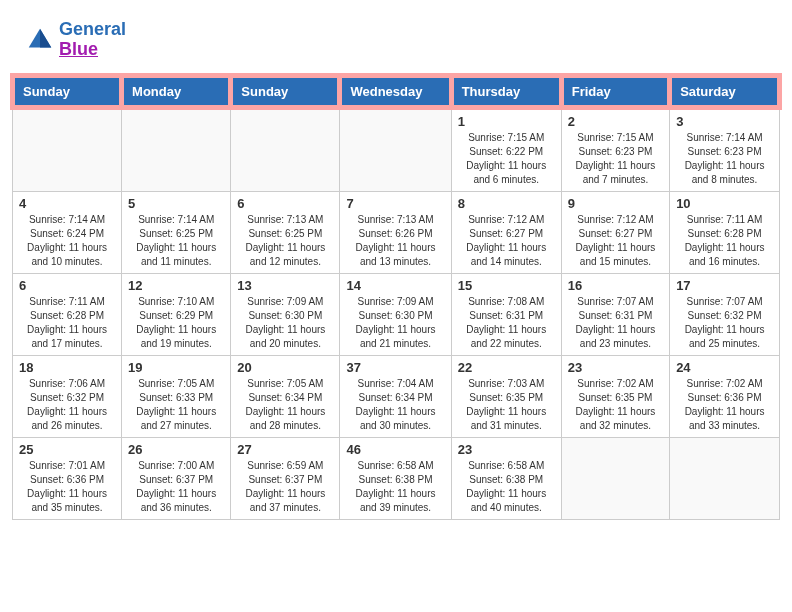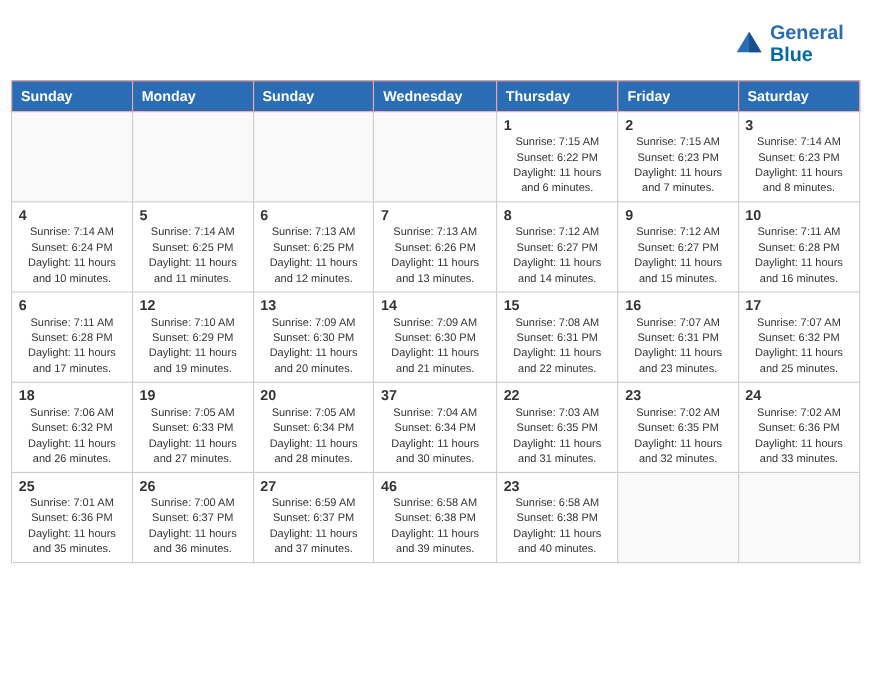--- a/index.html
+++ b/index.html
@@ -5,21 +5,21 @@
     * { box-sizing: border-box; margin: 0; padding: 0; }
     body {
       font-family: Arial, sans-serif;
       background: #fff;
       width: 792px;
       min-height: 612px;
       padding: 10px;
     }
     .header {
       display: flex;
-      justify-content: flex-end;
+      justify-content: flex-start;
       align-items: flex-start;
       padding: 10px 15px 5px 15px;
     }
     .logo {
       display: flex;
       align-items: center;
       gap: 4px;
     }
     .logo-text {
       font-size: 18px;
@@ -50,21 +50,21 @@
       width: 100%;
       border-collapse: collapse;
       margin-top: 8px;
     }
     .calendar th {
       background-color: #2a6db5;
       color: #fff;
       text-align: left;
       padding: 6px 8px;
       font-size: 13px;
-      border: 1px solid #fca5a5;
+      border: 5px solid #fca5a5;
     }
     .calendar td {
       border: 1px solid #ccc;
       vertical-align: top;
       padding: 4px 6px;
       width: 113px;
       min-height: 80px;
       font-size: 10.5px;
       color: #333;
       background: #fff;
@@ -89,21 +89,21 @@
 <body>
 
 <div class="header">
   <div class="logo">
     <svg class="logo-icon" viewBox="0 0 40 40" xmlns="http://www.w3.org/2000/svg">
       <polygon points="20,5 35,30 5,30" fill="#2a6db5"></polygon>
       <polygon points="20,5 35,30 20,30" fill="#1a4d8f"></polygon>
     </svg>
     <div class="logo-text">
       <div><span>General</span></div>
-      <div><span style="color:#0369a1;">Blue</span></div>
+      <div><span style="color:#a21caf;text-decoration:underline;">Blue</span></div>
     </div>
   </div>
   <div class="title-block">
     <div class="month-title"></div>
     <div class="location-title"></div>
   </div>
 </div>
 
 <table class="calendar">
   <thead>

